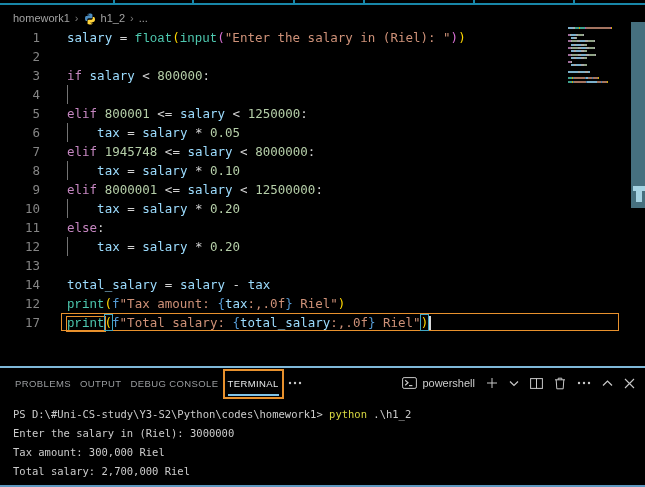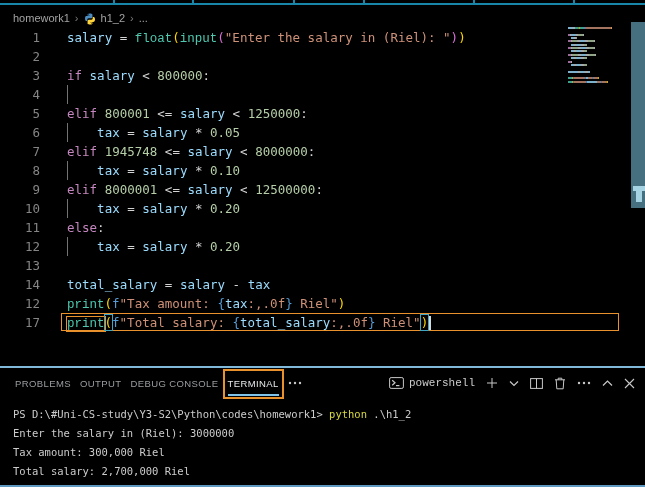--- a/index.html
+++ b/index.html
@@ -44,21 +44,21 @@
   .panel-header{position:relative;height:30px;}
   .panel-tabs{position:absolute;left:15px;top:0;height:30px;display:flex;gap:9px;align-items:center;}
   .tab{position:relative;font-size:9.5px;letter-spacing:.4px;color:var(--c-ui-tab_inactive,#9A9DA0);cursor:default;}
   .tab.active{color:var(--c-ui-tab_active,#E6E8EA);}
   .tab.active::before{content:"";position:absolute;left:-5px;right:-5px;top:-9px;bottom:-10px;
                       border:2px solid var(--c-ui-annotation,#E8912D);}
   .tab.active::after{content:"";position:absolute;left:0;right:0;bottom:-7px;height:2px;
                      background:var(--c-ui-active_tab_underline,#7FC3E8);}
   .panel-more{display:flex;align-items:center;}
   .panel-actions{position:absolute;right:10px;top:0;height:30px;display:flex;gap:11px;align-items:center;}
-  .shell-group{display:flex;gap:5px;align-items:center;font-family:Liberation Mono, monospace;}
+  .shell-group{display:flex;gap:5px;align-items:center;}
   .shell-label{font-size:11px;color:#cccccc;}
   .icon-btn{display:inline-flex;align-items:center;}
   
   .terminal{position:absolute;left:0;top:30px;right:0;bottom:0;}
   .term-lines{padding:7px 0 0 13px;}
   .term-line{height:19px;line-height:19px;font-family:"DejaVu Sans Mono", monospace;font-size:10.5px;
              color:var(--c-ui-terminal_text,#CCCCCC);white-space:pre;}
   .tt-cmd{color:var(--c-ui-command_yellow,#D7D741);}
   .bottom-line{position:absolute;left:0;bottom:0;width:645px;height:2px;background:#5E98C0;}
 </style>

